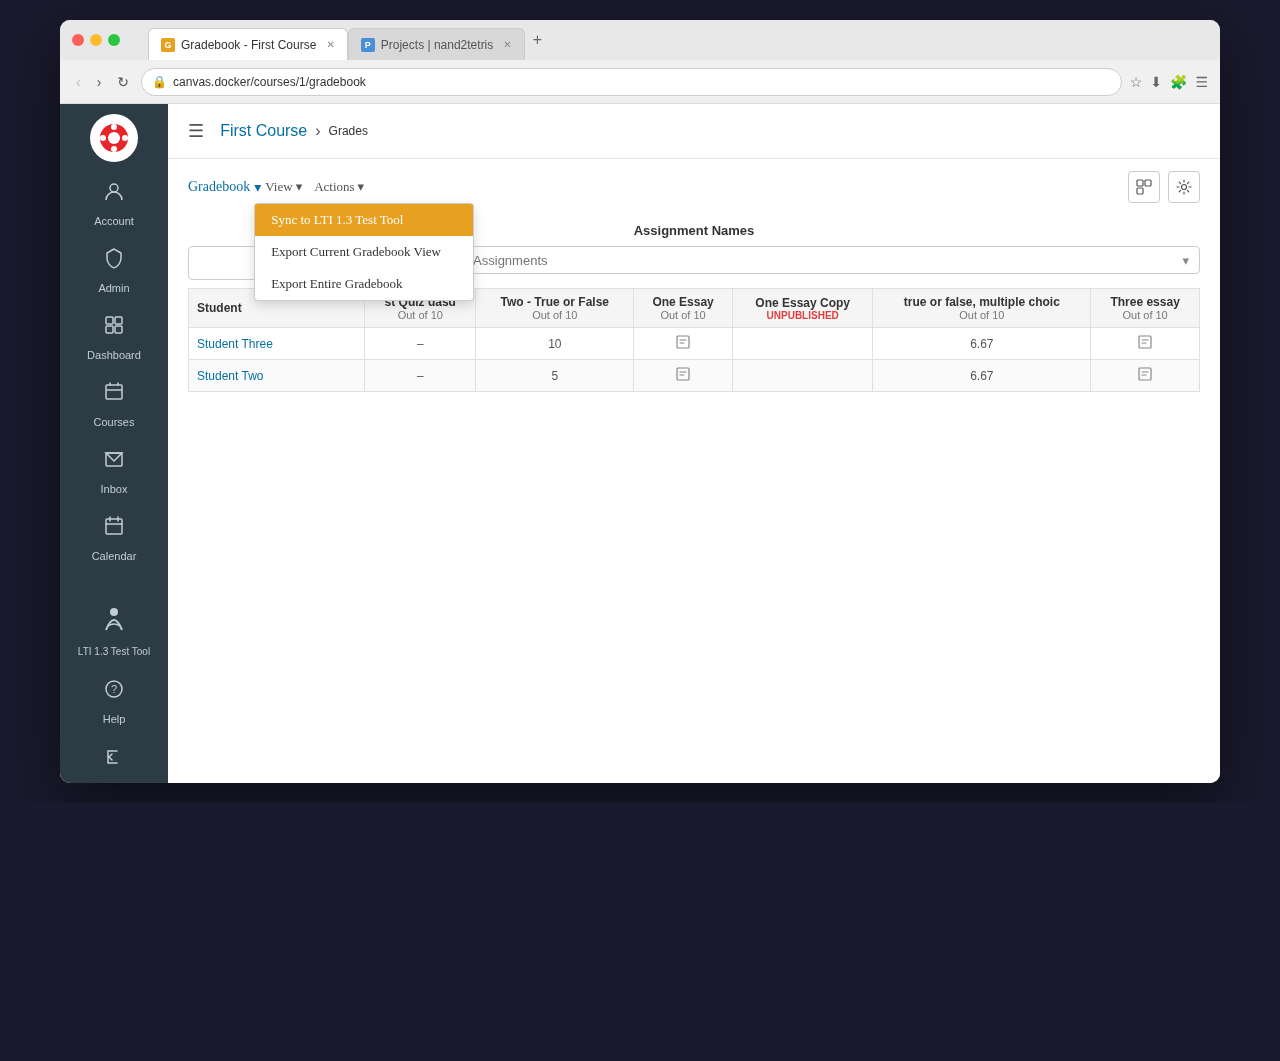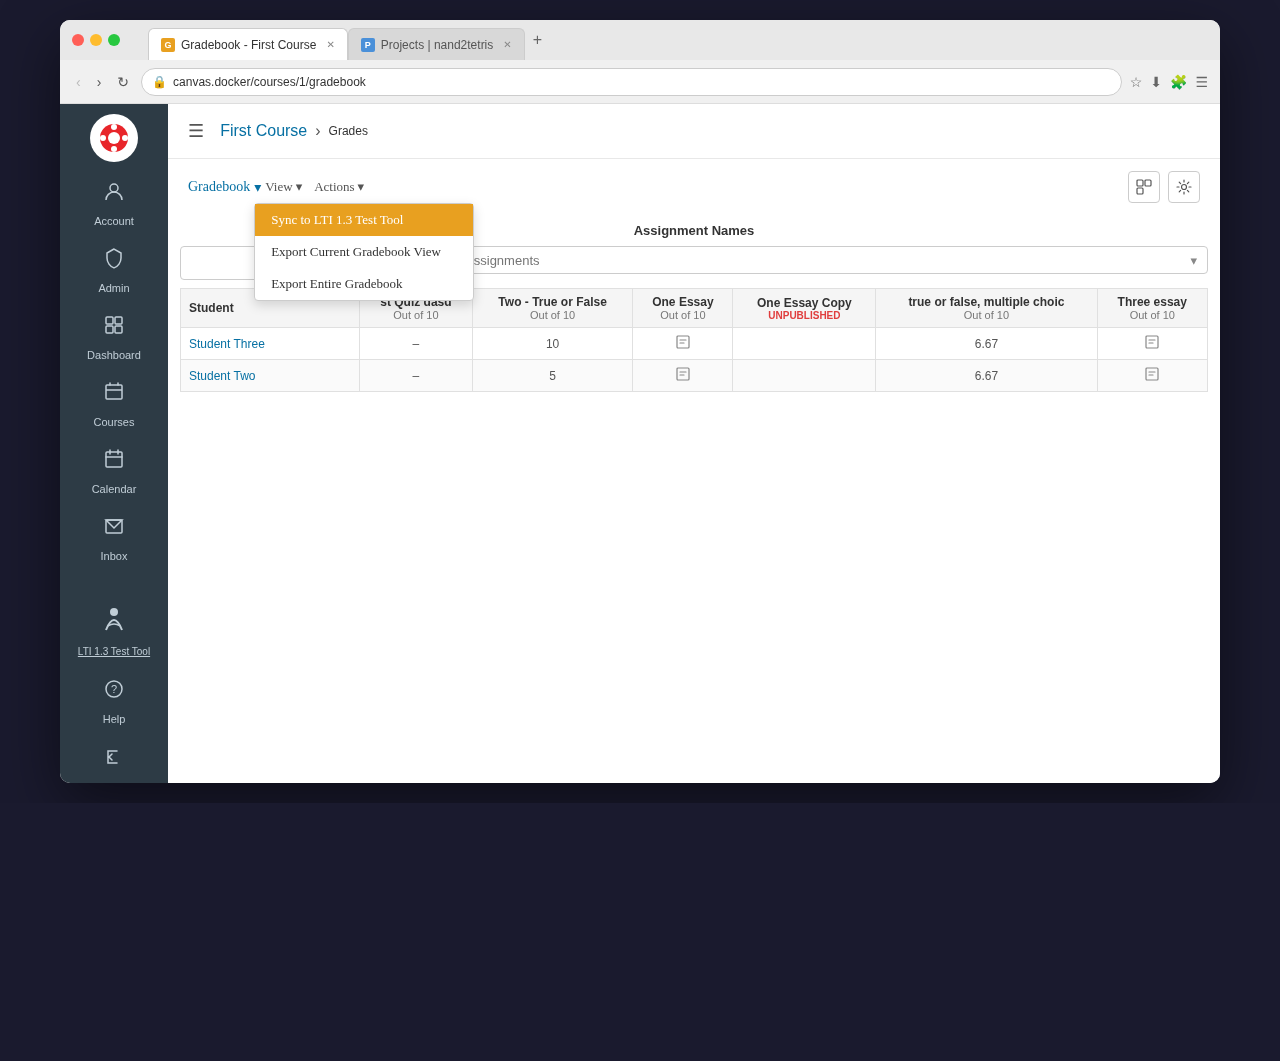--- a/index.html
+++ b/index.html
@@ -192,21 +192,21 @@
       cursor: pointer;
       font-size: 13px;
       color: #333;
     }
     .dropdown-item.active {
       background: #e8a020;
       color: #fff;
     }
 
     
-    .table-section { padding: 0 12px; }
+    .table-section { padding: 0 20px; }
     .assignment-header {
       text-align: center;
       font-size: 13px;
       font-weight: 600;
       color: #333;
       padding: 8px 0;
     }
     .filter-row {
       display: flex;
       gap: 8px;
@@ -374,46 +374,46 @@
             <path d="M7 4V2M15 4V2" stroke="#c0cdd6" stroke-width="1.5" stroke-linecap="round"></path>
             <path d="M3 9h16" stroke="#c0cdd6" stroke-width="1.5"></path>
           </svg>
         </div>
         <span style="color:#c0cdd6; font-size:11px;">Courses</span>
       </div>
 
       <div class="sidebar-item">
         <div class="icon">
           <svg width="22" height="22" viewBox="0 0 22 22" fill="none">
-            <rect x="3" y="4" width="16" height="15" rx="1" stroke="#c0cdd6" stroke-width="1.5"></rect>
-            <path d="M7 2v4M15 2v4M3 9h16" stroke="#c0cdd6" stroke-width="1.5" stroke-linecap="round"></path>
-          </svg>
-        </div>
-        <span style="color:#c0cdd6; font-size:11px;">Calendar</span>
+            <path d="M3 5h16l-8 8-8-8z" stroke="#c0cdd6" stroke-width="1.5"></path>
+            <rect x="3" y="5" width="16" height="13" rx="1" stroke="#c0cdd6" stroke-width="1.5"></rect>
+          </svg>
+        </div>
+        <span style="color:#c0cdd6; font-size:11px;">Inbox</span>
       </div>
 
       <div class="sidebar-item">
         <div class="icon">
           <svg width="22" height="22" viewBox="0 0 22 22" fill="none">
-            <path d="M3 5h16l-8 8-8-8z" stroke="#c0cdd6" stroke-width="1.5"></path>
-            <rect x="3" y="5" width="16" height="13" rx="1" stroke="#c0cdd6" stroke-width="1.5"></rect>
-          </svg>
-        </div>
-        <span style="color:#c0cdd6; font-size:11px;">Inbox</span>
+            <rect x="3" y="4" width="16" height="15" rx="1" stroke="#c0cdd6" stroke-width="1.5"></rect>
+            <path d="M7 2v4M15 2v4M3 9h16" stroke="#c0cdd6" stroke-width="1.5" stroke-linecap="round"></path>
+          </svg>
+        </div>
+        <span style="color:#c0cdd6; font-size:11px;">Calendar</span>
       </div>
 
       <div class="sidebar-item lti" style="margin-top: 20px;">
         <div class="lti-icon">
           <svg width="36" height="36" viewBox="0 0 36 36" fill="none">
             <path d="M10 28 Q18 8 26 28" stroke="#c0cdd6" stroke-width="2" fill="none"></path>
             <circle cx="18" cy="10" r="4" fill="#c0cdd6"></circle>
             <path d="M12 24 Q18 20 24 24" stroke="#c0cdd6" stroke-width="1.5" fill="none"></path>
           </svg>
         </div>
-        <span style="color:#c0cdd6; font-size:10px; line-height:1.2;text-decoration:underline;">LTI 1.3 Test Tool</span>
+        <span style="color:#c0cdd6; font-size:10px; line-height:1.2;">LTI 1.3 Test Tool</span>
       </div>
 
       <div class="sidebar-bottom">
         <div class="sidebar-item">
           <div class="icon">
             <svg width="22" height="22" viewBox="0 0 22 22" fill="none">
               <circle cx="11" cy="11" r="8" stroke="#c0cdd6" stroke-width="1.5"></circle>
               <text x="11" y="15" text-anchor="middle" fill="#c0cdd6" font-size="11" font-family="sans-serif">?</text>
             </svg>
           </div>

